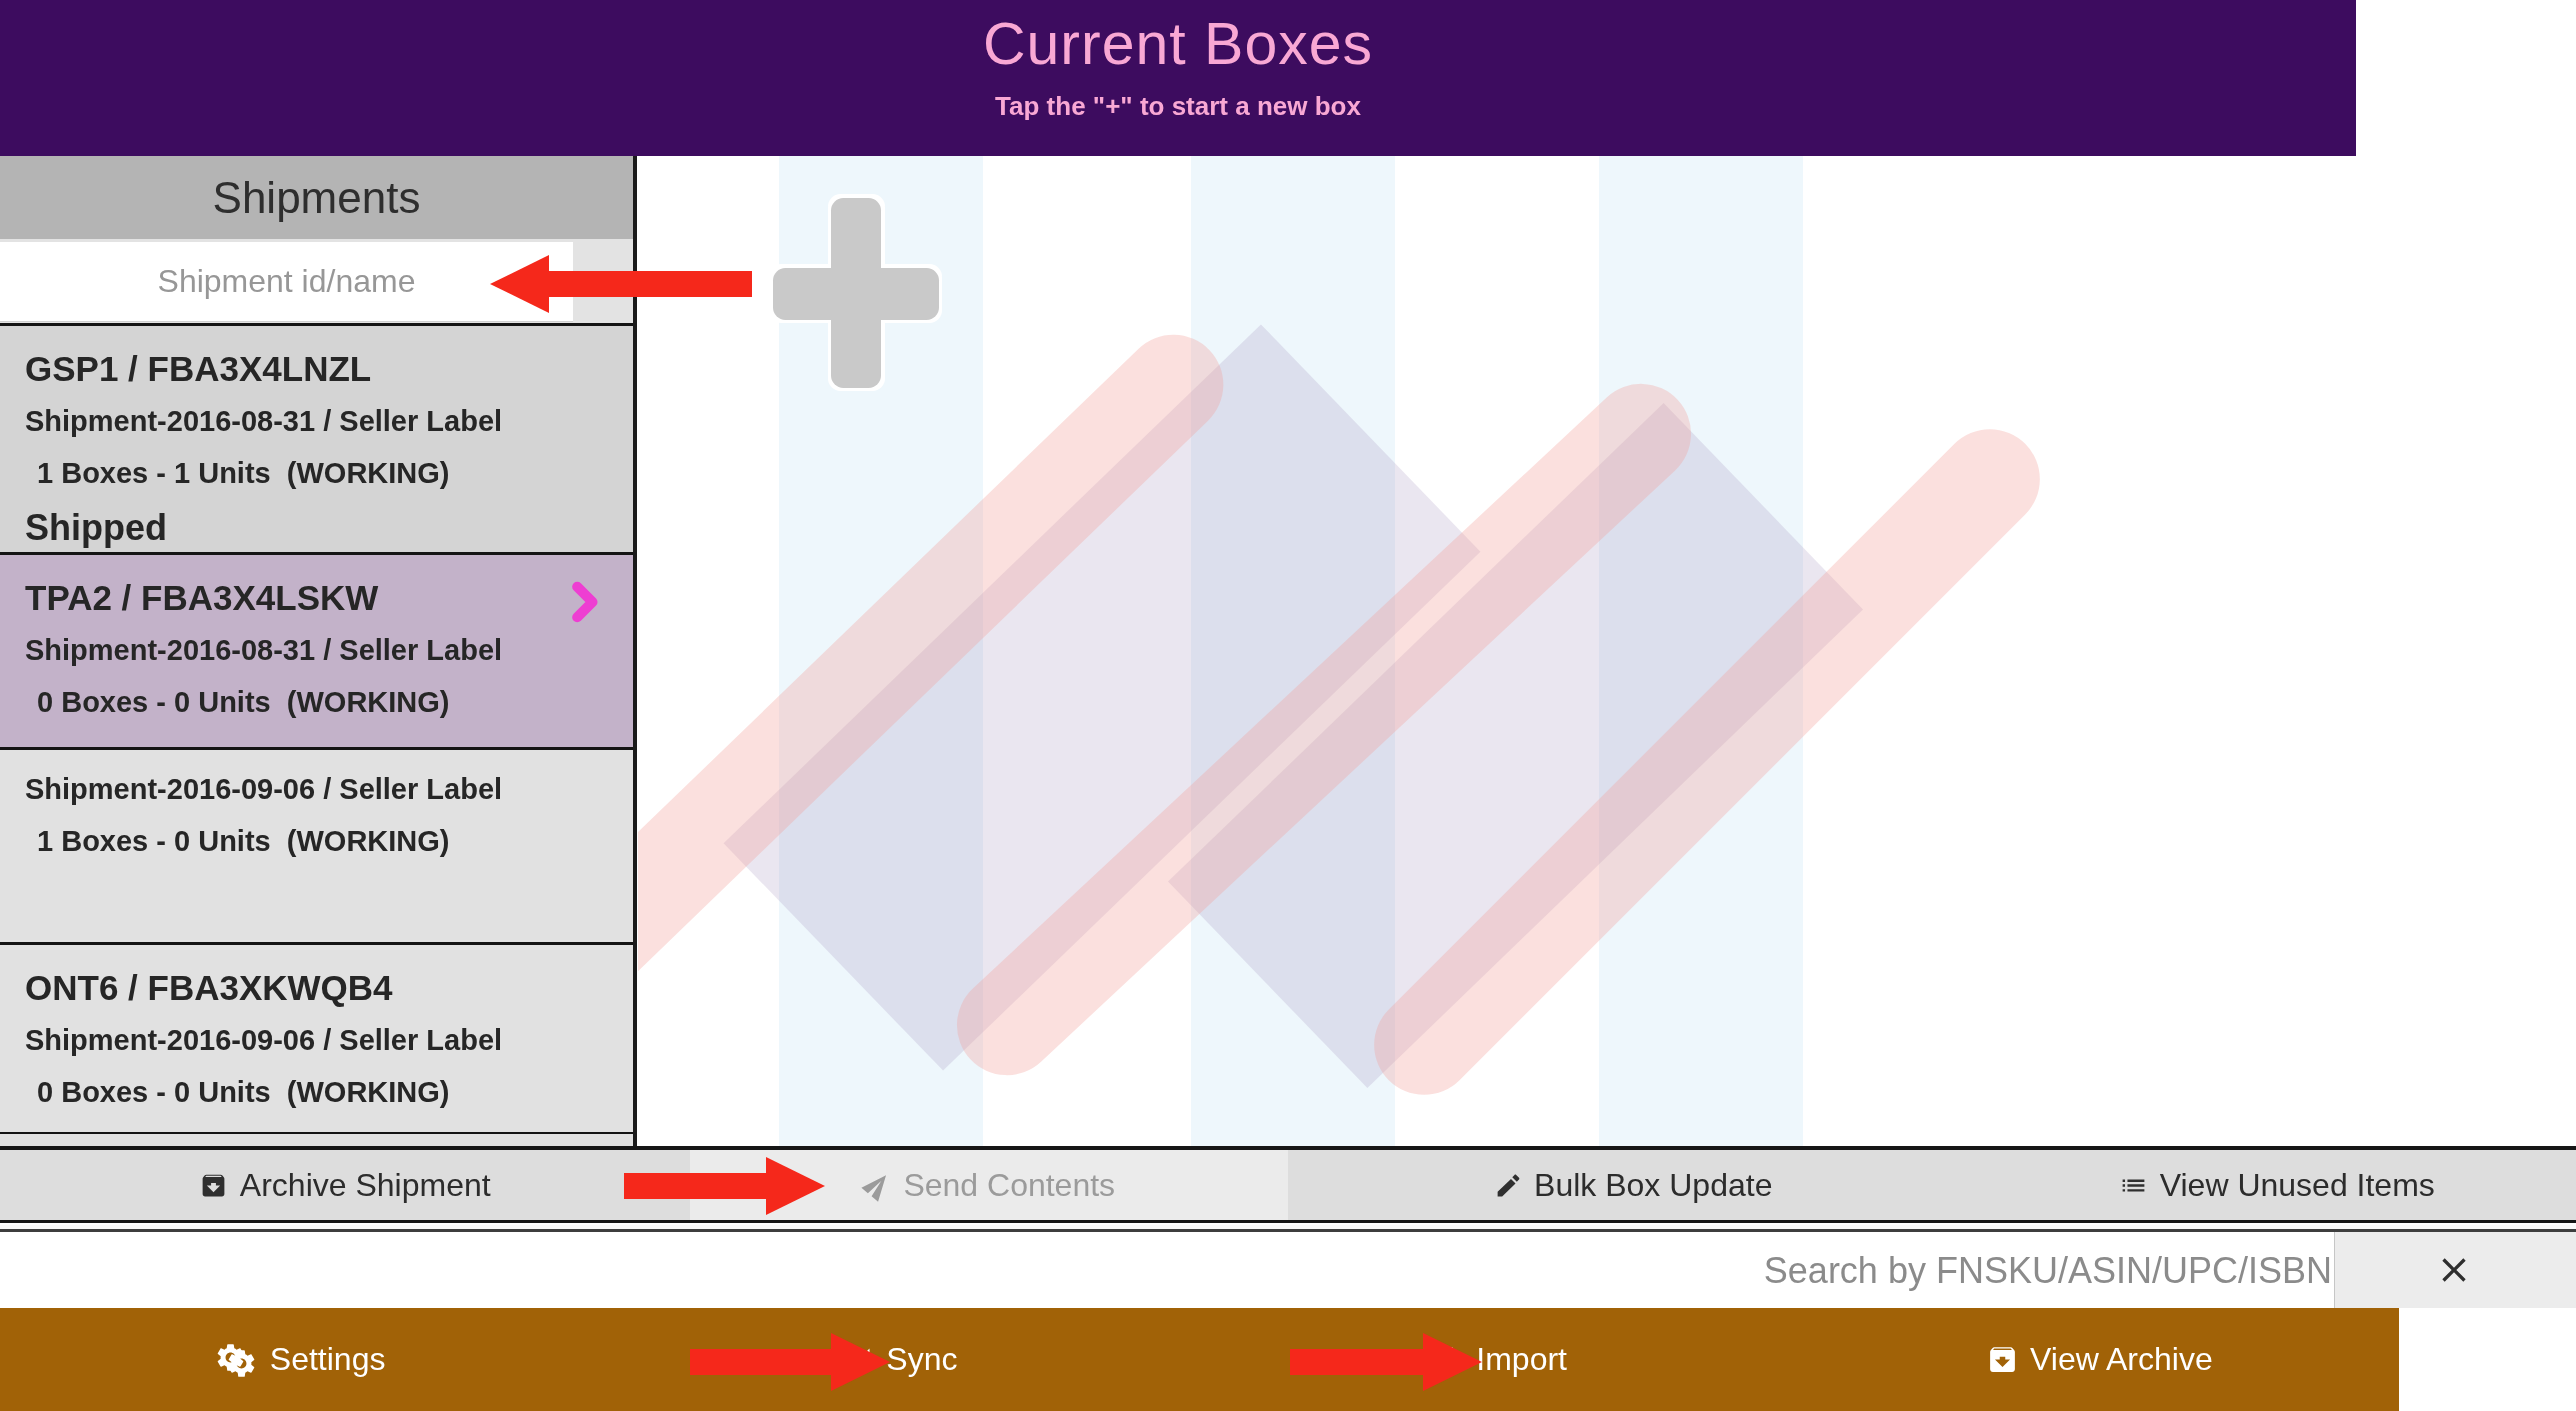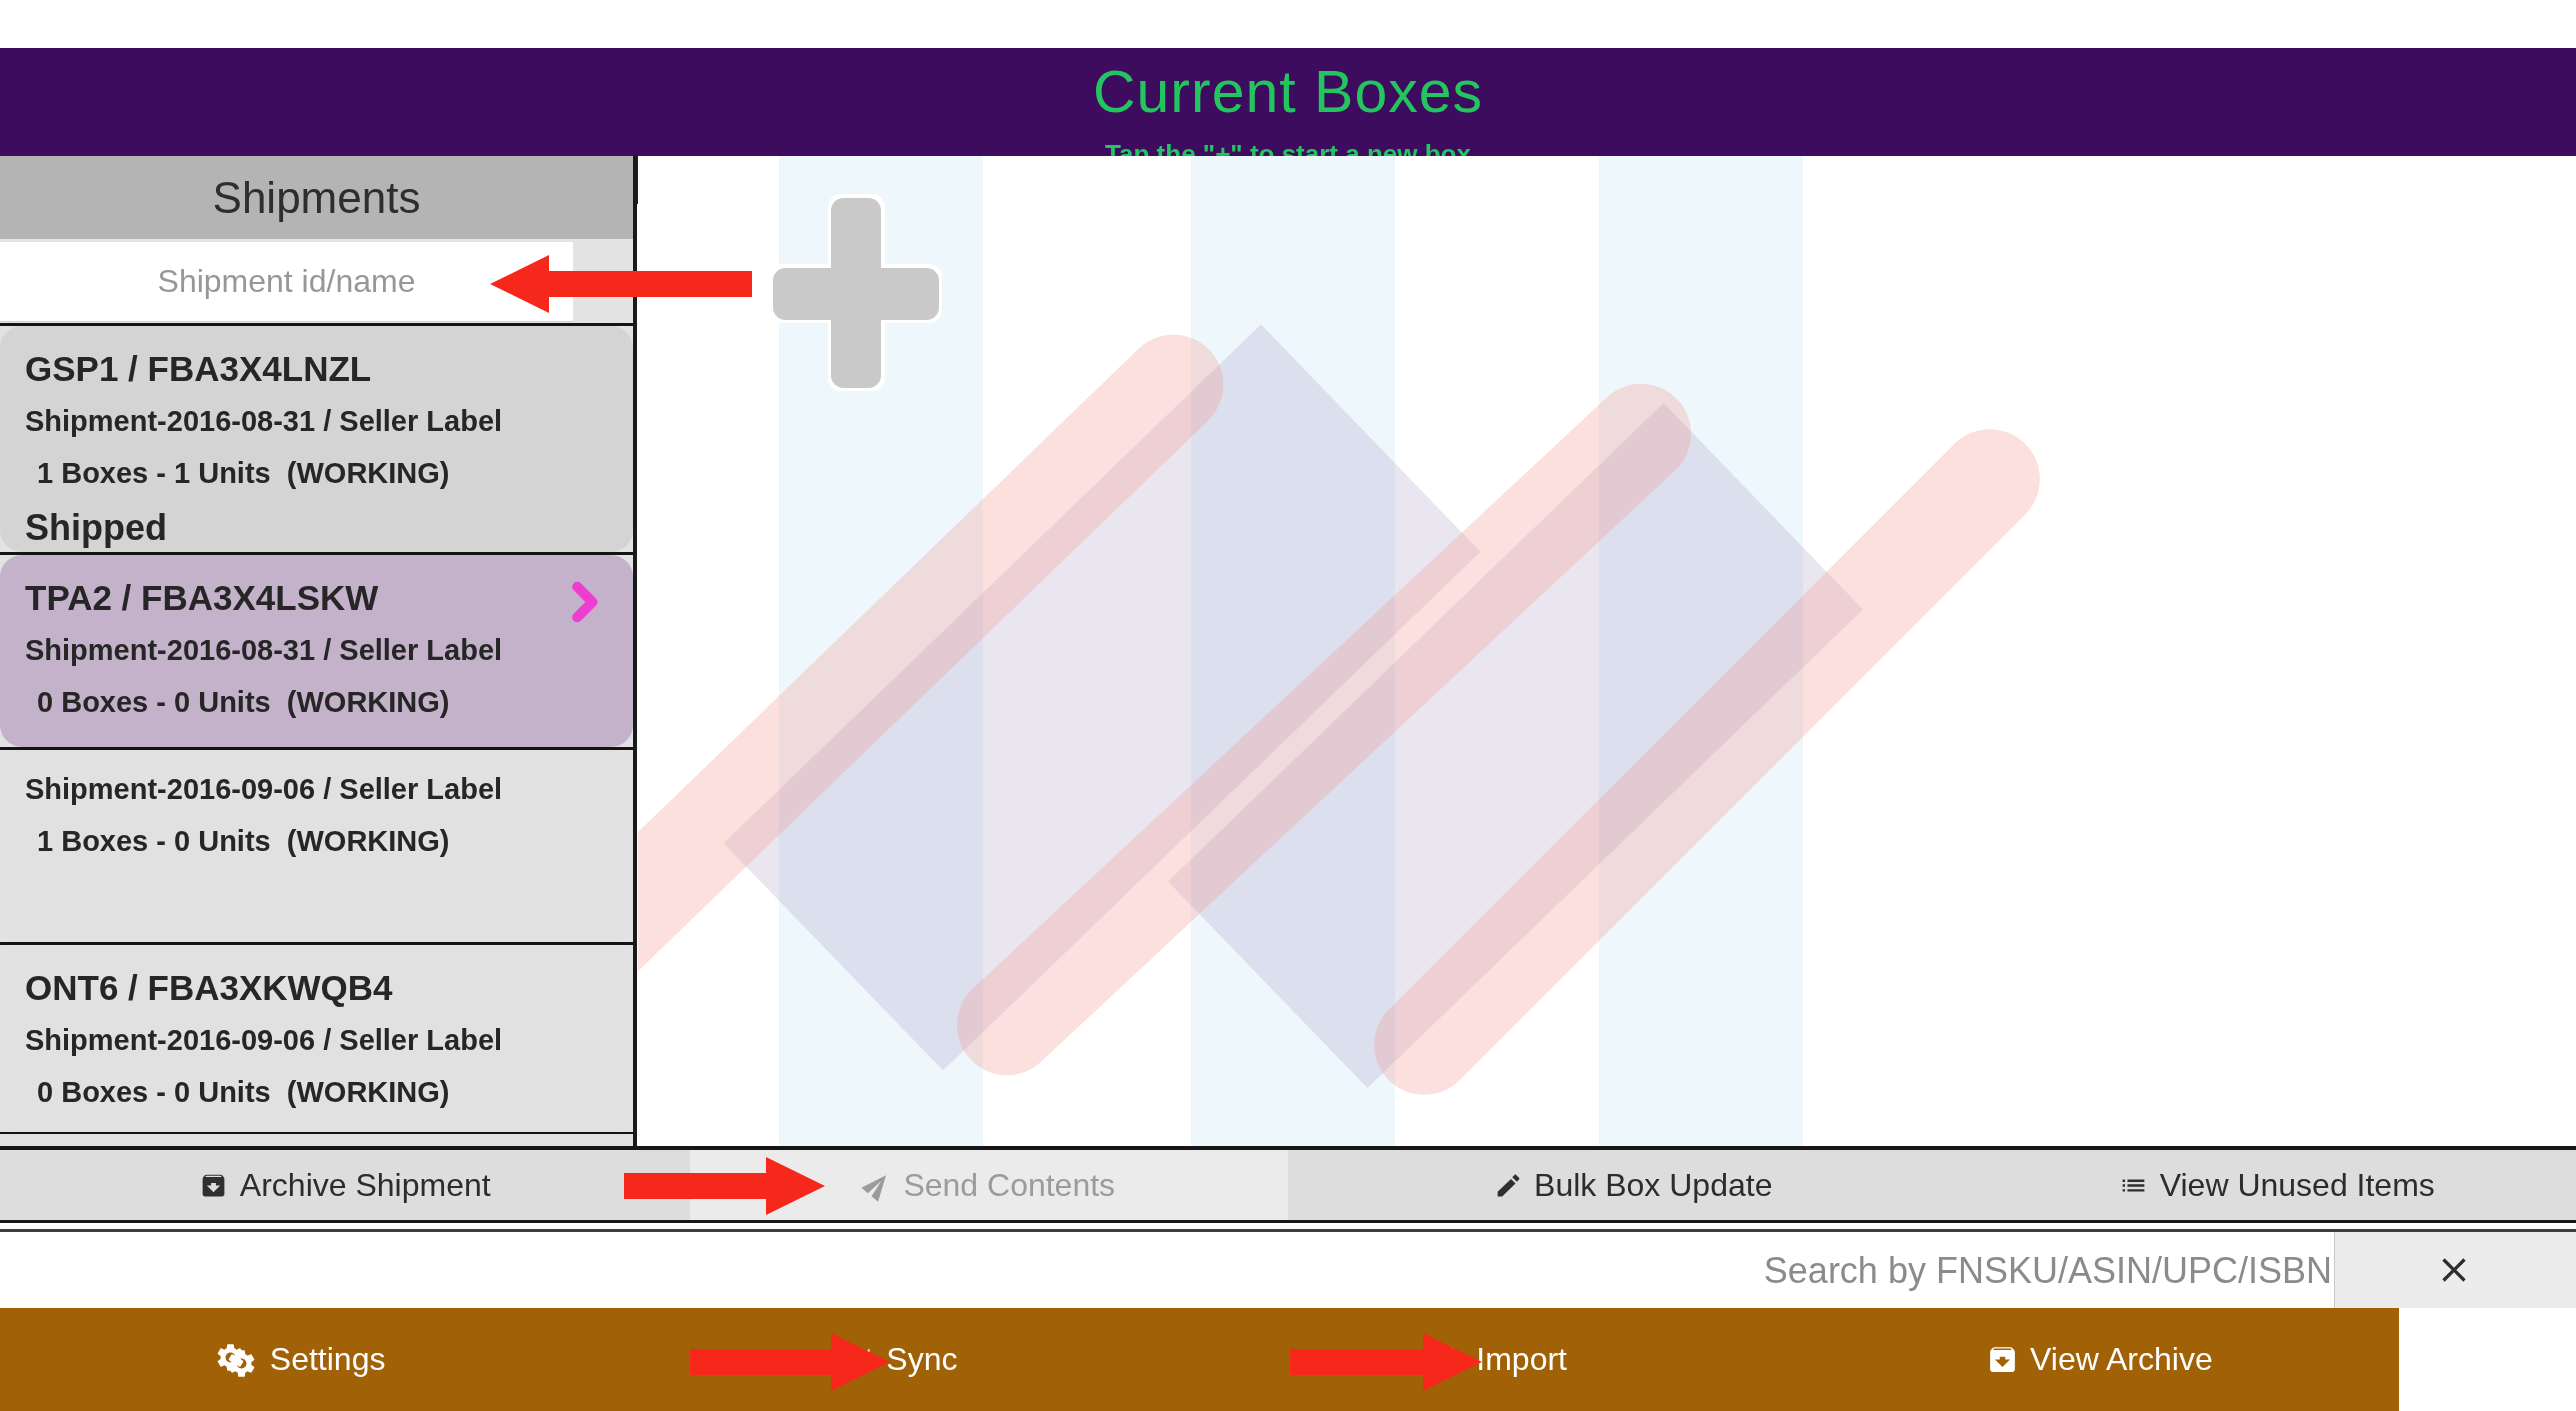--- a/index.html
+++ b/index.html
@@ -1,35 +1,35 @@
 <!DOCTYPE html>
 <html><head>
 <meta charset="utf-8">
 <style>
   html,body{margin:0;padding:0;background:#fff;}
   .app{position:relative;width:2576px;height:1412px;overflow:hidden;
        font-family:"Liberation Sans","DejaVu Sans",sans-serif;background:#fff;}
 
   
-  .app-header{position:absolute;left:0;top:0;width:2576px;height:156px;background:#3d0c5f;color:#22c55e;text-align:center;margin-top:48px;}
+  .app-header{position:absolute;left:0;top:0;width:2356px;height:156px;background:#3d0c5f;color:#f9a8d4;text-align:center;}
   .app-title{font-size:59px;font-weight:400;padding-top:9.6px;letter-spacing:1px;}
   .app-subtitle{font-size:26px;font-weight:700;margin-top:13.4px;}
 
   
   .sidebar{position:absolute;left:0;top:156px;width:633px;height:993px;border-right:4.8px solid #1a1a1a;background:#e2e2e2;}
   .sb-header{height:83px;background:#b4b4b4;display:flex;align-items:center;justify-content:center;
              font-size:44px;font-weight:500;color:#2e2e2e;}
   .sb-search{position:relative;height:84px;background:#e3e3e3;}
   .sb-search input{position:absolute;left:0;top:2.9px;width:569px;height:77px;border:none;outline:none;
                    background:#fff;border-bottom:1px solid #d0d0d0;text-align:center;font-size:32px;color:#ec4899;
                    font-family:inherit;}
   .sb-search input::placeholder{color:#979797;}
   .sb-clear{position:absolute;left:569px;top:0;width:64px;height:84px;display:flex;align-items:center;justify-content:center;cursor:pointer;}
   .hline{height:2.9px;background:#141414;}
-  .item{position:relative;padding:23px 13.4px 0 25px;color:#262626;border-radius:22px;}
+  .item{position:relative;padding:23px 13.4px 0 25px;color:#262626;}
   .item .l1{font-size:35px;font-weight:700;margin-bottom:16.3px;}
   .item .l2{font-size:29px;font-weight:700;margin-bottom:19px;}
   .item .l3{font-size:29px;font-weight:700;white-space:pre-wrap;margin-left:12px;}
   .item .l4{font-size:36px;font-weight:700;margin-top:17px;}
   .item-a{height:203px;background:#d4d4d4;}
   .item-b{height:169px;background:#c3b2c9;}
   .item-c{height:169px;background:#e1e1e1;}
   .item-d{height:164px;background:#e1e1e1;}
   .sb-fill{height:11.5px;background:#e1e1e1;}
   .chev{position:absolute;right:27px;top:25px;width:44px;height:44px;}

